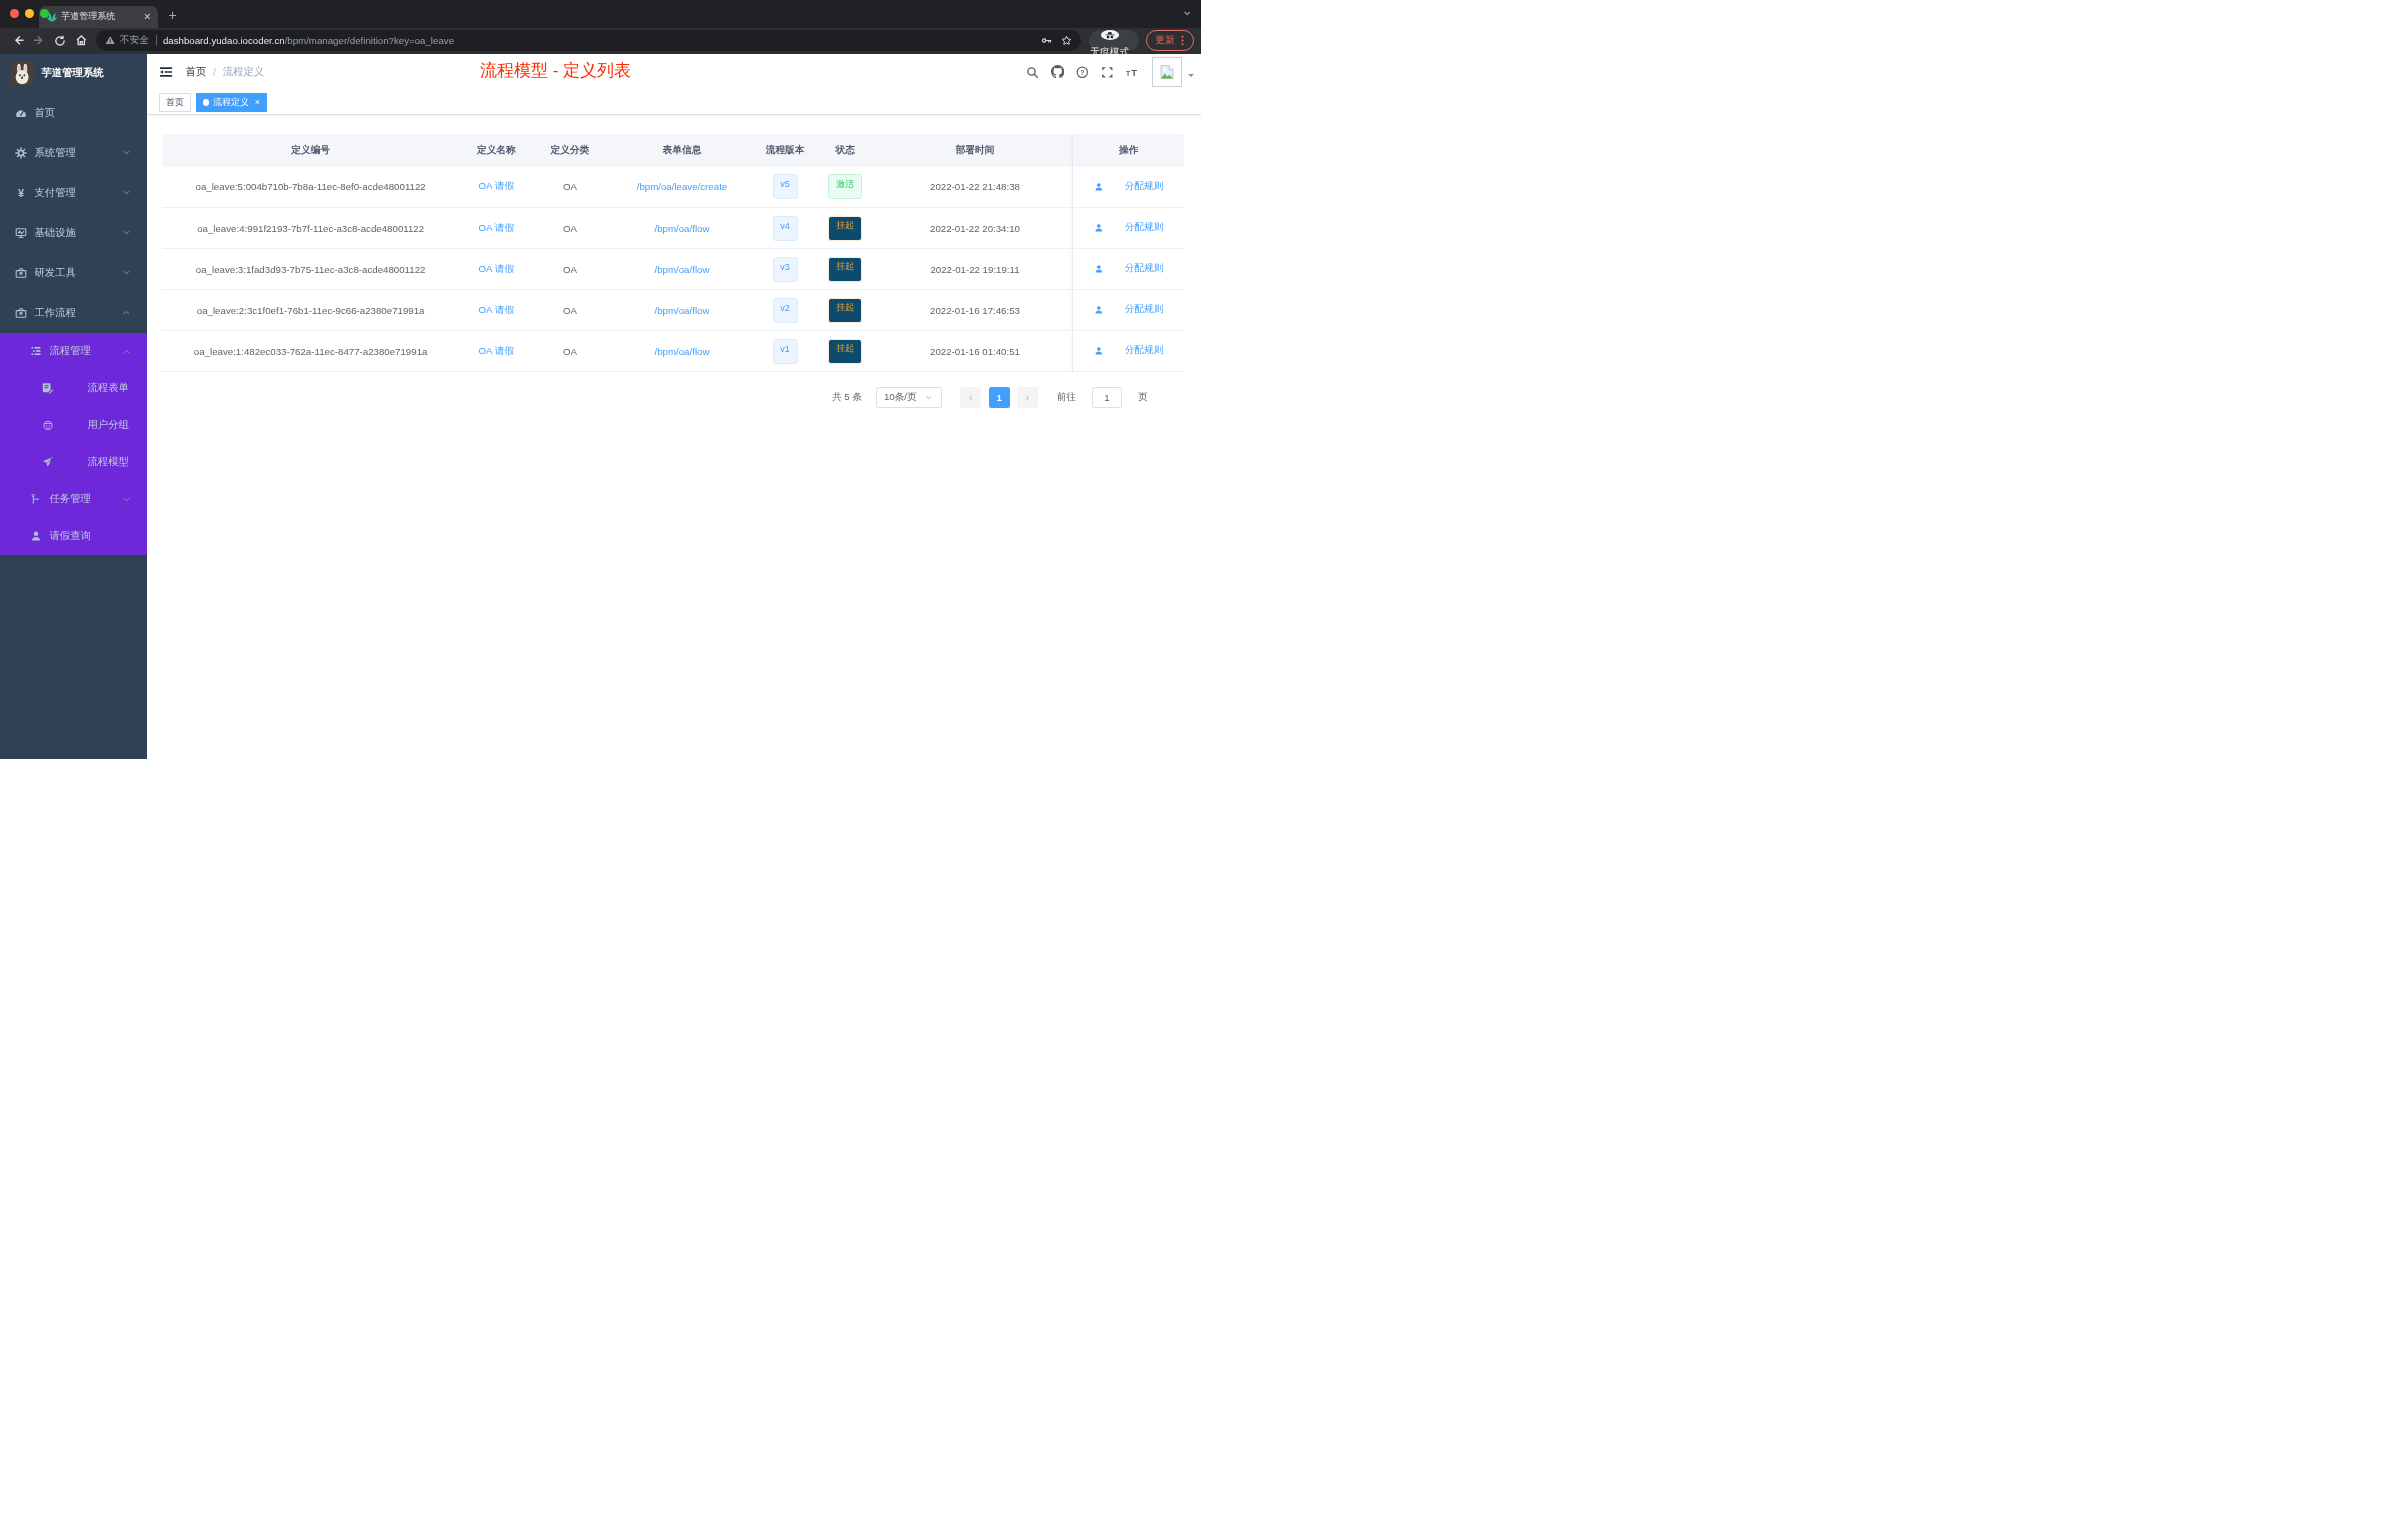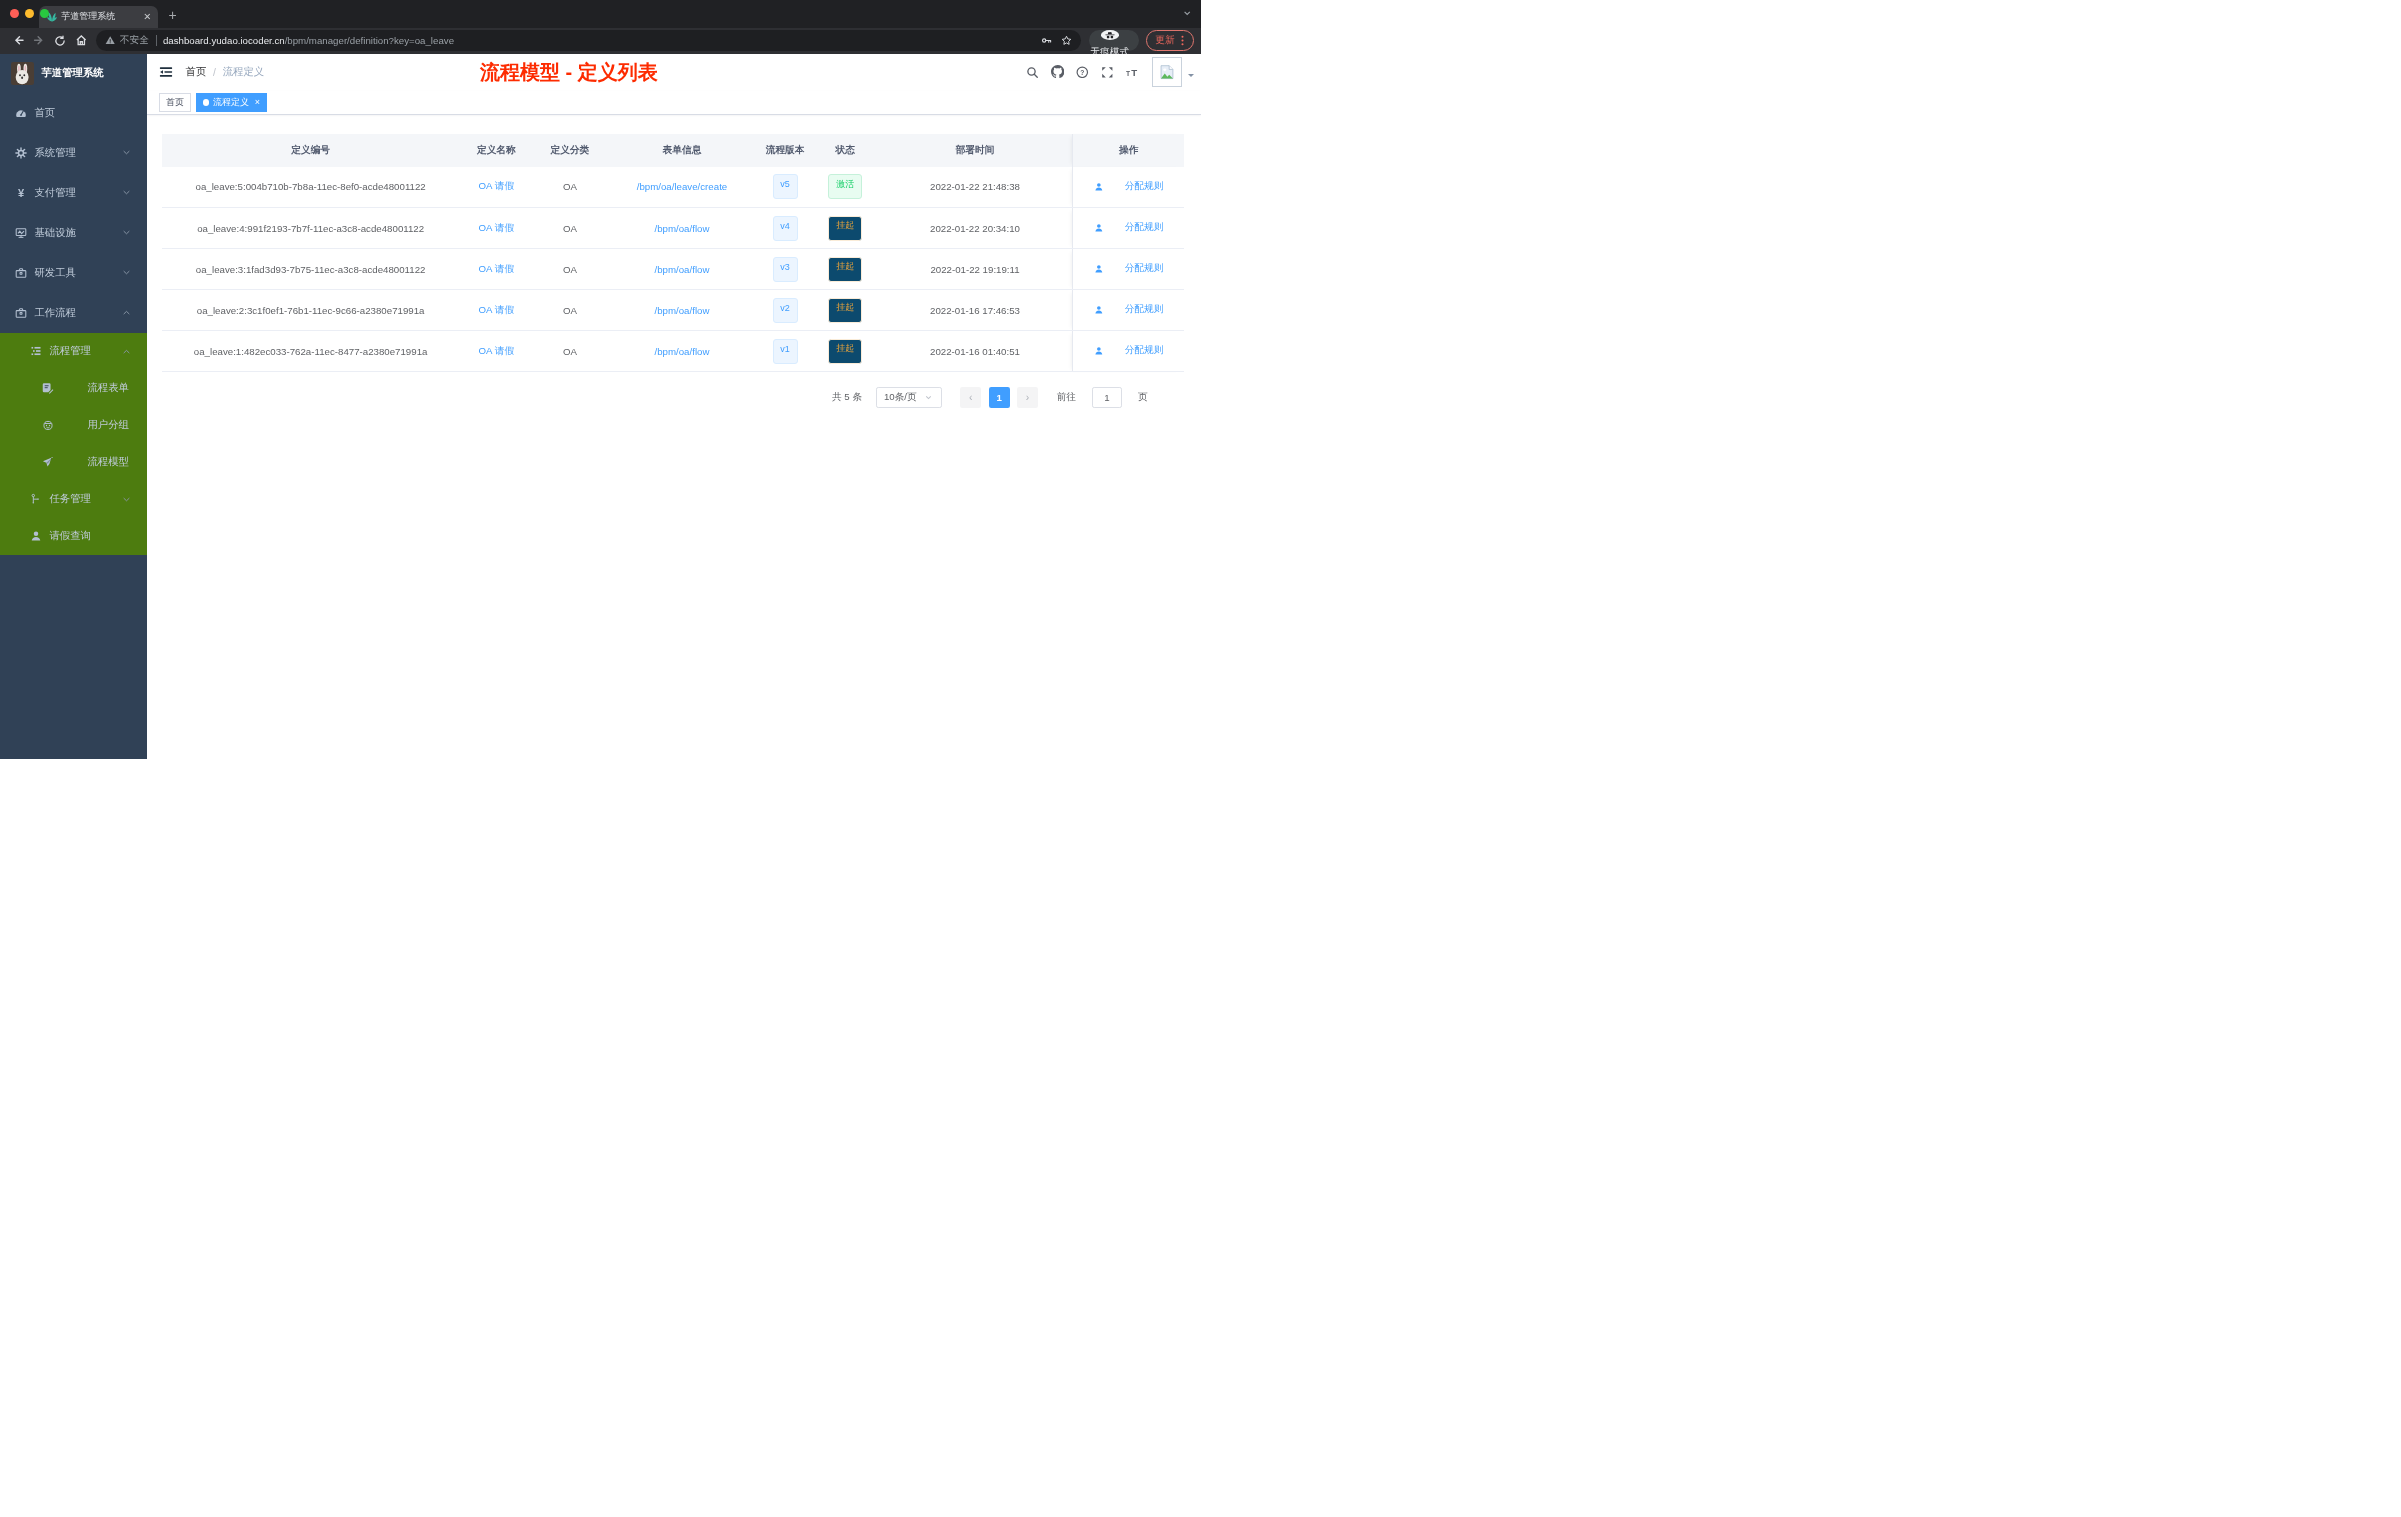--- a/index.html
+++ b/index.html
@@ -35,41 +35,41 @@
   
   .app { display:flex; height:705px; }
   .sidebar { width:147px; flex:none; background:#304156; color:#bfcbd9; overflow:hidden; }
   .logo-row { height:39px; display:flex; align-items:center; gap:7.4px; padding-left:11px; }
   .logo-img { width:23px; height:23px; border-radius:2.2px; overflow:hidden; flex:none; }
   .logo-title { color:#fff; font-size:10.4px; font-weight:bold; }
   .menu-item { display:flex; align-items:center; font-size:10.4px; cursor:pointer; }
   .menu-item.level-1 { height:40px; padding-left:15px; }
   .menu-item.level-2 { height:37px; padding-left:30px; }
   .menu-item.level-3 { height:37px; padding-left:42px;gap:26px; }
-  .menu-item.dark { background:#4d7c0f; }
+  .menu-item.dark { background:#6d28d9; }
   .mi { width:12px; height:12px; margin-right:7.4px; color:#b3c0d1; display:grid; place-items:center; flex:none; }
   .mi svg { width:12px; height:12px; display:block; }
   .yen-glyph { font-size:11px; font-weight:bold; color:#b3c0d1; }
   .mlabel { flex:1; }
   .marrow { margin-right:15.6px; color:#8896a6; display:grid; place-items:center; }
   .marrow svg { width:9px; height:9px; }
 
   .main { flex:1; position:relative; background:#fff; overflow:hidden; }
   .navbar { height:37px; display:flex; align-items:center; background:#fff; }
   .hamburger { margin-left:12px; cursor:pointer; display:grid; place-items:center; color:#1f2f3d; }
   .breadcrumb { margin-left:12.6px; font-size:10.4px; display:flex; gap:6.7px; align-items:center; }
   .bc-home { color:#303133; cursor:pointer; }
   .bc-sep { color:#c0c4cc; }
   .bc-cur { color:#97a8be; }
   .nav-right { margin-left:auto; display:flex; align-items:center; margin-right:7.4px; }
   .nav-ic { color:#5a5e66; margin:0 6px; display:grid; place-items:center; cursor:pointer; }
   .avatar-box { width:30px; height:30px; border:0.7px solid #c9d2dc; background:#fff; margin-left:7.4px; display:grid; place-items:center; cursor:pointer; }
   .avatar-caret { width:0; height:0; border:3.7px solid transparent; border-top-color:#8492a6; margin:10.4px 0 0 5.2px; }
 
-  .red-title { position:absolute; left:333px; top:5.2px; font-size:20px; font-weight:700; color:#fd2b00; z-index:9; white-space:nowrap; pointer-events:none; }
+  .red-title { position:absolute; left:333px; top:5.2px; font-size:17px; font-weight:400; color:#fd2b00; z-index:9; white-space:nowrap; pointer-events:none; }
 
   .tagsbar { height:24.5px; display:flex; align-items:center; padding-left:12px; gap:4.5px; background:#fff; border-bottom:0.7px solid #d8dce5; box-shadow:0 0.7px 2.2px rgba(0,21,41,.08); position:relative; z-index:2; }
   .tag { height:19.3px; display:inline-flex; align-items:center; padding:0 6px; border:0.7px solid #d8dce5; background:#fff; color:#495060; font-size:9px; gap:3.7px; cursor:pointer; }
   .tag.active { background:#409eff; border-color:#409eff; color:#fff; }
   .tag .dot { width:6.7px; height:6.7px; border-radius:50%; background:#fff; }
   .tag .tclose { font-size:9px; margin-left:2.2px; }
 
   
   .content { padding:18.6px 16.3px 0 15px; }
   table.def-table { width:1022px; border-collapse:collapse; table-layout:fixed; }

